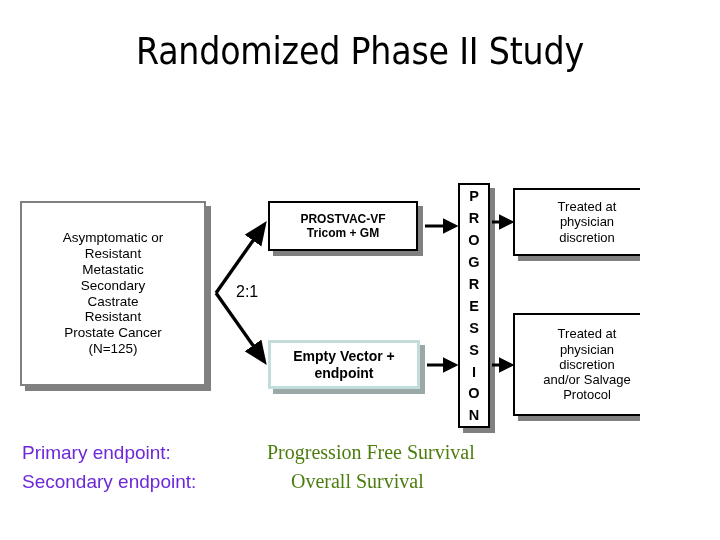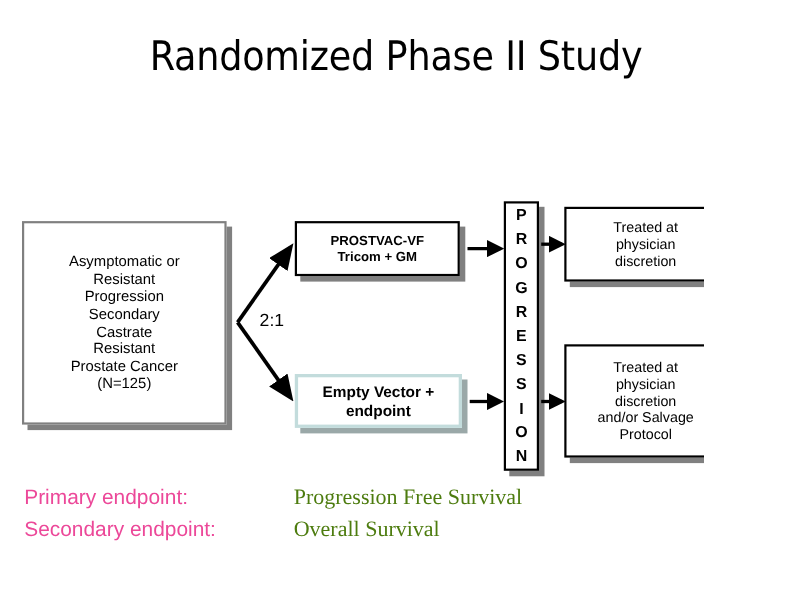--- a/index.html
+++ b/index.html
@@ -160,46 +160,46 @@
   
   .endpoint-row {
     position: absolute;
     left: 22px;
     width: 620px;
     height: 26px;
     display: flex;
     align-items: baseline;
   }
   #endpoint-row-primary { top: 441px; }
-  #endpoint-row-secondary { top: 470px; }
+  #endpoint-row-secondary { top: 470px; gap: 24px; }
   .endpoint-label {
     width: 245px;
     font-family: "Liberation Sans", sans-serif;
     font-size: 19px;
-    color: #ec4899;
+    color: #6d28d9;
     white-space: nowrap;
   }
   .endpoint-value {
     font-family: "Liberation Serif", serif;
     font-size: 20px;
     color: #4d7c0f;
     white-space: nowrap;
   }
 </style>
 </head>
 <body>
 
 <div id="slide">
 
   <div class="title">Randomized Phase II Study</div>
 
   <div class="box grey-border" id="eligibility-box">
     <span class="ln">Asymptomatic or</span>
     <span class="ln">Resistant</span>
-    <span class="ln">Progression</span>
+    <span class="ln">Metastatic</span>
     <span class="ln">Secondary</span>
     <span class="ln">Castrate</span>
     <span class="ln">Resistant</span>
     <span class="ln">Prostate Cancer</span>
     <span class="ln">(N=125)</span>
   </div>
 
   <div id="ratio-label">2:1</div>
 
   <div class="box black-border" id="arm-a-box">

